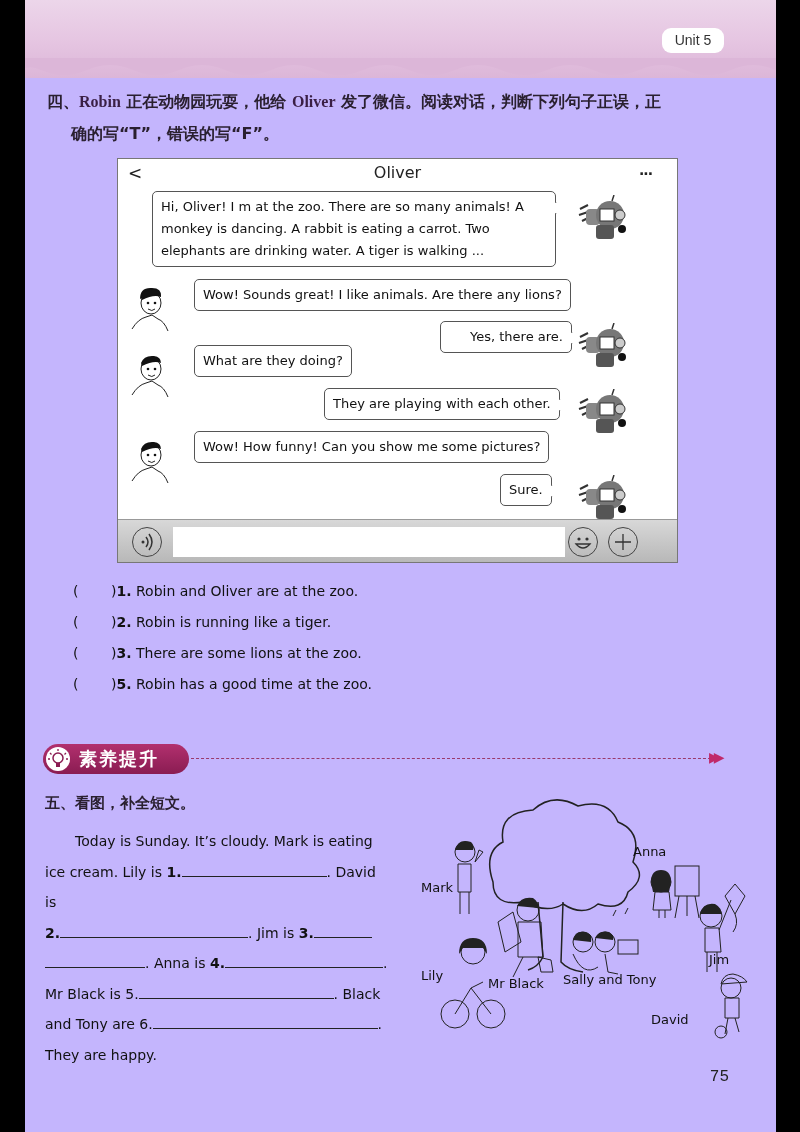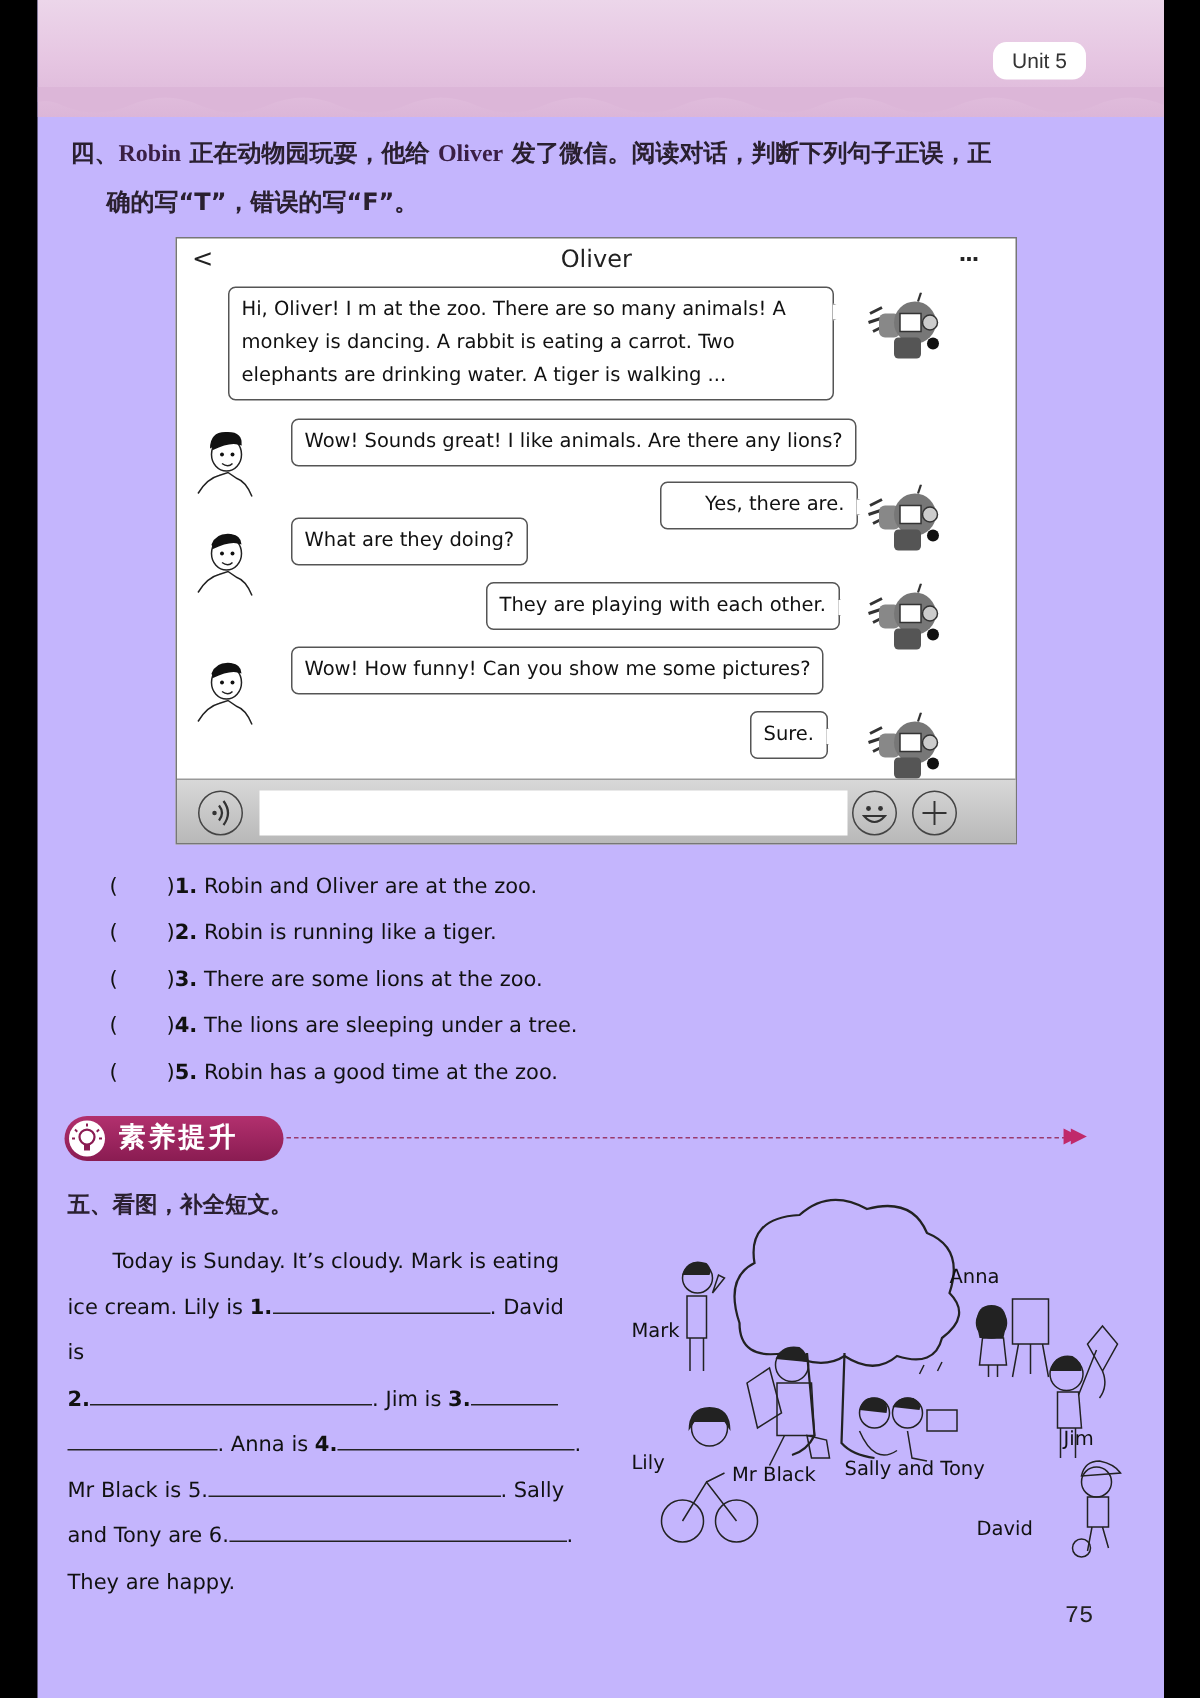--- a/index.html
+++ b/index.html
@@ -185,21 +185,20 @@
           <path d="M14 6 V22 M6 14 H22" stroke="#333" stroke-width="1.3"></path>
         </svg>
       </div>
     </div>
   </div>
 
   <div class="tf-list">
     <div class="tf-item"><span class="paren"><span>(</span></span><span>)</span><span class="num">1.</span><span> Robin and Oliver are at the zoo.</span></div>
     <div class="tf-item"><span class="paren"><span>(</span></span><span>)</span><span class="num">2.</span><span> Robin is running like a tiger.</span></div>
     <div class="tf-item"><span class="paren"><span>(</span></span><span>)</span><span class="num">3.</span><span> There are some lions at the zoo.</span></div>
-    <div class="tf-item"><span class="paren"><span>(</span></span><span>)</span><span class="num">4.</span><span> The lions are sleeping under a tree.</span></div>
     <div class="tf-item"><span class="paren"><span>(</span></span><span>)</span><span class="num">5.</span><span> Robin has a good time at the zoo.</span></div>
   </div>
 
   <div class="banner">
     <div class="bulb">
       <svg width="24" height="24" viewBox="0 0 24 24">
         <circle cx="12" cy="11" r="5" fill="none" stroke="#8a1c52" stroke-width="1.5"></circle>
         <rect x="10" y="16" width="4" height="4" fill="#8a1c52"></rect>
         <path d="M12 2 V4 M4 6 L5.5 7.5 M20 6 L18.5 7.5 M2 12 H4 M20 12 H22" stroke="#8a1c52" stroke-width="1.3"></path>
       </svg>
@@ -208,21 +207,21 @@
   </div>
   <div class="dash-line"></div>
   <div class="arrows">▶▶</div>
 
   <div class="q5-title">五、看图，补全短文。</div>
   <div class="passage">
     <div class="indent">Today is Sunday. It’s cloudy. Mark is eating</div>
     <div><span>ice cream. Lily is </span><b>1.</b><span class="blank" style="width:145px"></span><span>. David is</span></div>
     <div><b>2.</b><span class="blank" style="width:188px"></span><span>. Jim is </span><b>3.</b><span class="blank" style="width:58px"></span></div>
     <div><span class="blank" style="width:100px"></span><span>. Anna is </span><b>4.</b><span class="blank" style="width:158px"></span><span>.</span></div>
-    <div><span>Mr Black is </span><span>5.</span><span class="blank" style="width:195px"></span><span>. Sally</span></div>
+    <div><span>Mr Black is </span><span>5.</span><span class="blank" style="width:195px"></span><span>. Black</span></div>
     <div><span>and Tony are </span><span>6.</span><span class="blank" style="width:225px"></span><span>.</span></div>
     <div>They are happy.</div>
   </div>
 
   <div class="scene">
     <svg width="342" height="250" viewBox="0 0 342 250">
 
       <path d="M80 90 Q70 60 90 50 Q85 20 120 18 Q140 0 165 14 Q195 6 205 30 Q230 40 220 70 Q235 85 215 100 Q210 120 185 112 Q170 125 150 112 Q135 122 110 110 Q80 115 80 90 Z" fill="none" stroke="#222" stroke-width="1.5"></path>
       <path d="M125 110 L130 165 Q125 175 115 178 M150 110 L148 170 Q155 178 170 180" fill="none" stroke="#222" stroke-width="1.5"></path>
 

